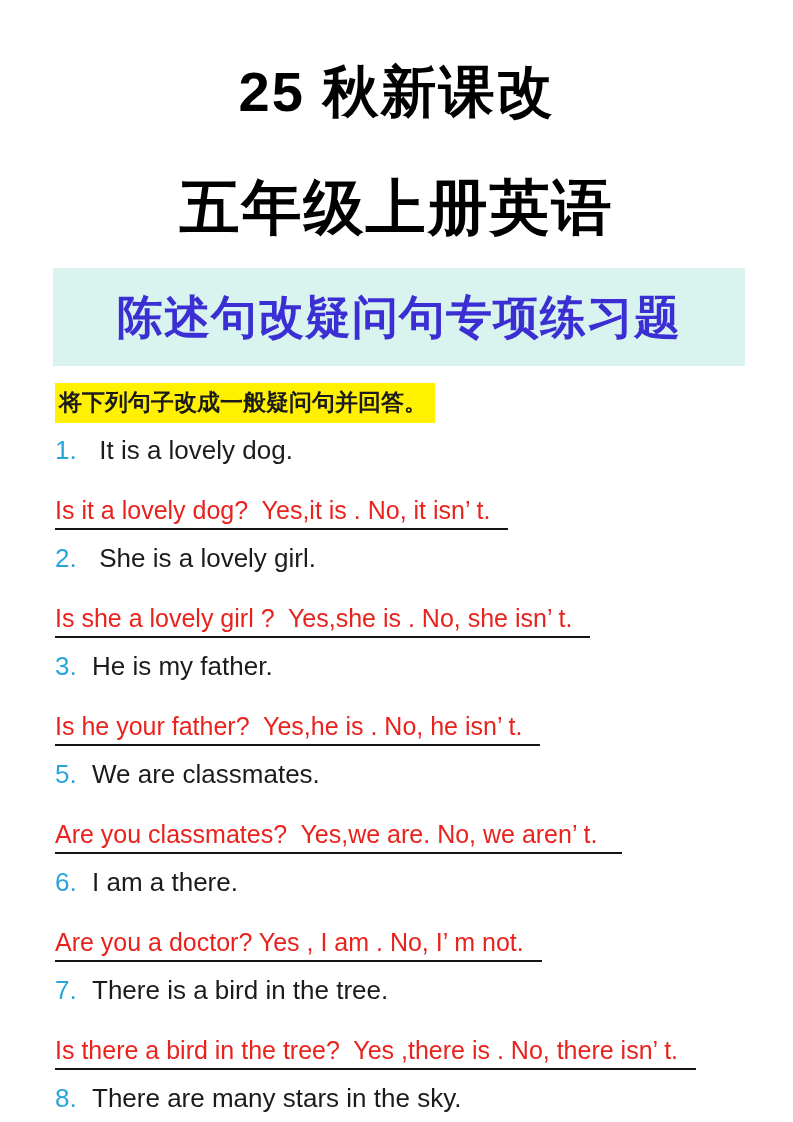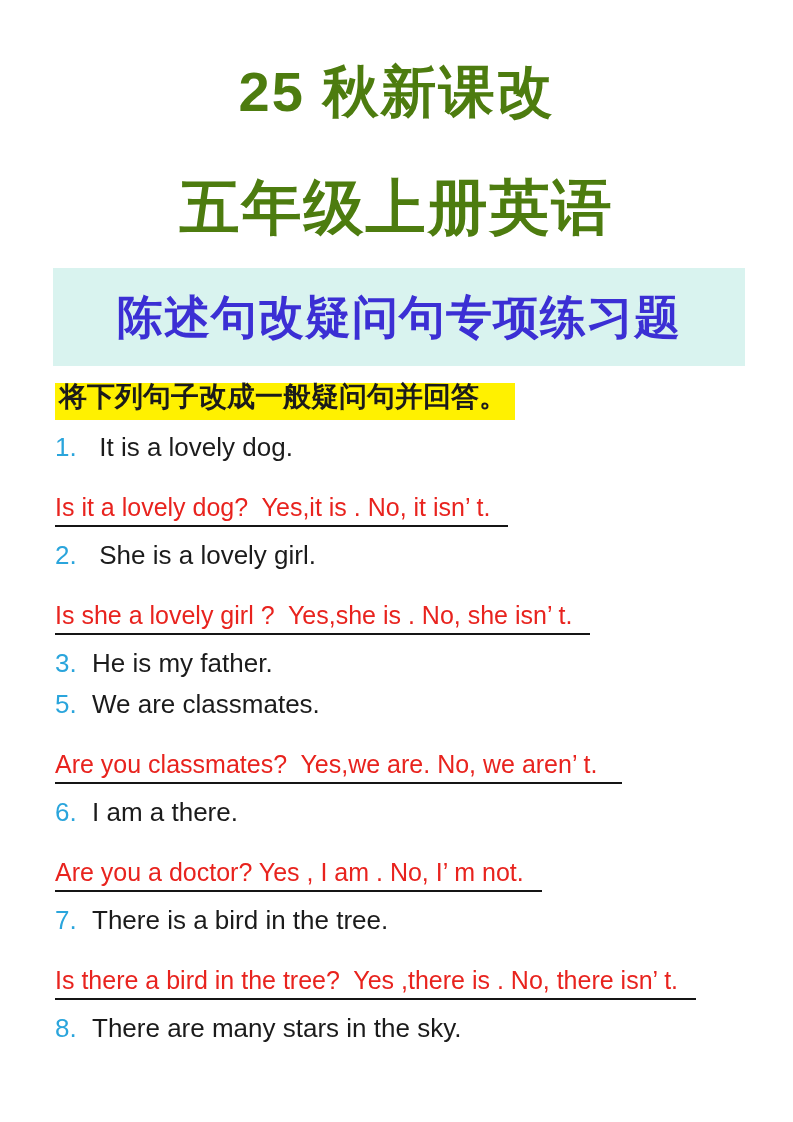--- a/index.html
+++ b/index.html
@@ -10,21 +10,21 @@
     overflow:hidden;
   }
   .page{
     width:793px;height:1122px;
     background:#ffffff;
     box-sizing:border-box;
     padding-top:64px;
   }
   .main-title{
     text-align:center;
-    color:#4d7c0f;
+    color:#000000;
     font-weight:bold;
     font-size:56px;
     line-height:1;
     margin:0 0 62px 0;
     letter-spacing:2px;
   }
   .main-title.second{
     font-size:60px;
     margin:0 0 26px 0;
     font-family:Liberation Mono, monospace;
@@ -46,23 +46,23 @@
   }
   .content{
     padding:0 40px 0 55px;
   }
   .instruction{
     display:inline-block;
     margin-top:17px;
     background:#FFF100;
     color:#1B1B1B;
     font-weight:bold;
-    font-size:28px;
+    font-size:23px;
     line-height:1;
-    padding:0 8px 9px 4px;
+    padding:8px 8px 9px 4px;
     white-space:pre;
   }
   .exercise{
     margin-top:13px;
   }
   .item{margin:0;}
   .question{
     color:#1B1B1B;
     font-size:26px;
     line-height:28px;
@@ -107,20 +107,21 @@
         <div class="item">
           <div class="question"><span class="q-num">1.</span><span class="q-text"> It is a lovely dog.</span></div>
           <div class="answer"><span class="a-text">Is it a lovely dog?  Yes,it is . No, it isn’ t.</span></div>
         </div>
         <div class="item">
           <div class="question"><span class="q-num">2.</span><span class="q-text"> She is a lovely girl.</span></div>
           <div class="answer"><span class="a-text">Is she a lovely girl ?  Yes,she is . No, she isn’ t.</span></div>
         </div>
         <div class="item">
           <div class="question"><span class="q-num">3.</span><span class="q-text">He is my father.</span></div>
+          <div class="answer"><span class="a-text">Is he your father?  Yes,he is . No, he isn’ t.</span></div>
         </div>
         <div class="item">
           <div class="question"><span class="q-num">5.</span><span class="q-text">We are classmates.</span></div>
           <div class="answer"><span class="a-text">Are you classmates?  Yes,we are. No, we aren’ t. </span></div>
         </div>
         <div class="item">
           <div class="question"><span class="q-num">6.</span><span class="q-text">I am a there.</span></div>
           <div class="answer"><span class="a-text">Are you a doctor? Yes , I am . No, I’ m not.</span></div>
         </div>
         <div class="item">

